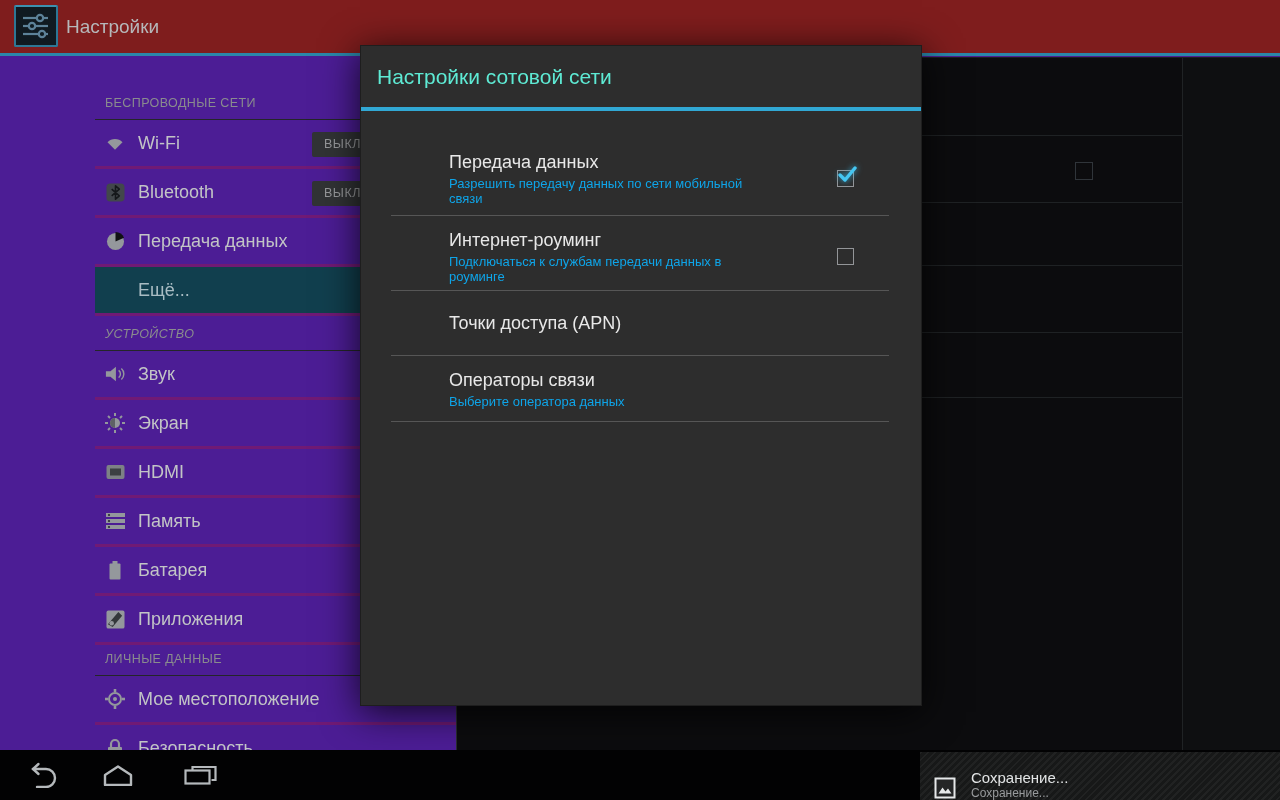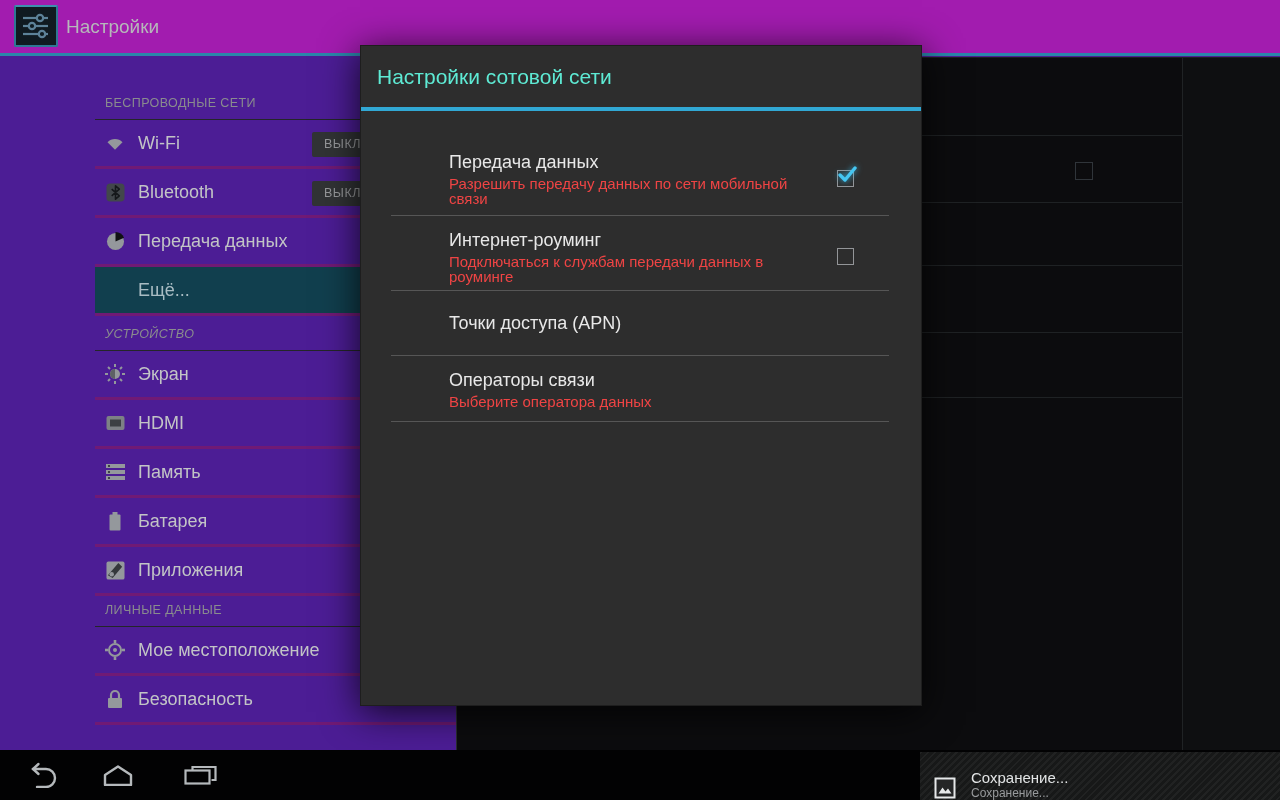--- a/index.html
+++ b/index.html
@@ -1,21 +1,21 @@
 <!DOCTYPE html>
 <html><head>
 <meta charset="utf-8">
 <style>
   * { margin:0; padding:0; box-sizing:border-box; }
   html,body { background:#000; }
   body { font-family:"Liberation Sans","DejaVu Sans",sans-serif; }
   .screen { position:relative; width:1280px; height:800px; background:#040405; overflow:hidden; }
 
   
-  .action-bar { position:absolute; left:0; top:0; width:1280px; height:53px; background:#a21caf; }
+  .action-bar { position:absolute; left:0; top:0; width:1280px; height:53px; background:#7f1d1d; }
   .app-icon { position:absolute; left:14px; top:5px; width:44px; height:42px;
               background:#101a21; border:2px solid #2e7795; border-top-color:#3d90af; border-radius:2px;
               display:flex; align-items:center; justify-content:center; }
   .ab-title { position:absolute; left:66px; top:0; height:53px; line-height:53px;
               font-size:19px; color:#b6b8ba; }
   .blue-rule { position:absolute; left:0; top:53px; width:1280px; height:3px; background:#2b86aa; }
 
   
   .content { position:absolute; left:0; top:56px; width:1280px; height:694px; background:#4c1d95; overflow:hidden; }
 
@@ -51,21 +51,21 @@
   .dlg-head { height:61px; display:flex; align-items:center; padding-left:16px;
               font-size:21px; color:#5eead4; }
   .dlg-rule { height:4px; background:#31a8d4; }
   .dlg-item { position:relative; display:flex; align-items:center; padding:0 67px 0 88px; }
   .i1 { height:104px; padding-top:38px; padding-bottom:8px; }
   .i2 { height:74px; padding-top:12px; padding-bottom:6px; }
   .i3 { height:64px; }
   .i4 { height:65px; }
   .dlg-text { width:390px; }
   .dlg-text .t { font-size:18px; line-height:23px; color:#e8e8e8; }
-  .dlg-text .s { font-size:15px; line-height:15px; color:#ef4444; margin-top:2px; white-space:pre-line; }
+  .dlg-text .s { font-size:13px; line-height:15px; color:#0ea5e9; margin-top:2px; white-space:pre-line; }
   .dlg-div { height:1px; background:#565656; margin:0 32px 0 30px; }
   .cb { position:relative; margin-left:auto; width:17px; height:17px;
         border:1.5px solid #939598; flex:none; }
   .cb svg { position:absolute; left:-2px; top:-6px; overflow:visible;
             filter:drop-shadow(0 0 3px rgba(51,181,229,.95)); }
 
   
   .navbar { position:absolute; left:0; top:750px; width:1280px; height:50px; background:#020203; z-index:20; }
   .nav-btn { position:absolute; top:0; height:50px; display:flex; align-items:center; justify-content:center; }
   .nb-back { left:18px; width:46px; } .nb-home { left:94px; width:48px; } .nb-recents { left:178px; width:44px; }
@@ -146,20 +146,29 @@
         </span>
         <span class="lbl">Передача данных</span>
       </div>
 
       <div class="side-row selected no-icon">
         <span class="lbl" style="color:#a9bcc3">Ещё...</span>
       </div>
 
       <div class="side-header sh2">УСТРОЙСТВО</div>
 
+      <div class="side-row">
+        <span class="ic">
+          <svg width="20" height="18" viewBox="0 0 22 18">
+              <path d="M1 6 h5 l6-5 v16 l-6-5 h-5 z" fill="#94989c"></path>
+            <path d="M15 5 a5 5 0 0 1 0 8 M18 3 a8 8 0 0 1 0 12" stroke="#94989c" stroke-width="1.6" fill="none"></path>
+            </svg>
+        </span>
+        <span class="lbl">Звук</span>
+      </div>
 
       <div class="side-row">
         <span class="ic">
           <svg width="20" height="20" viewBox="0 0 20 20">
             <g stroke="#94989c" stroke-width="2">
                 <line x1="10" y1="0" x2="10" y2="3"></line>
                 <line x1="10" y1="17" x2="10" y2="20"></line>
               <line x1="0" y1="10" x2="3" y2="10"></line>
                 <line x1="17" y1="10" x2="20" y2="10"></line>
               <line x1="3" y1="3" x2="5" y2="5"></line>

